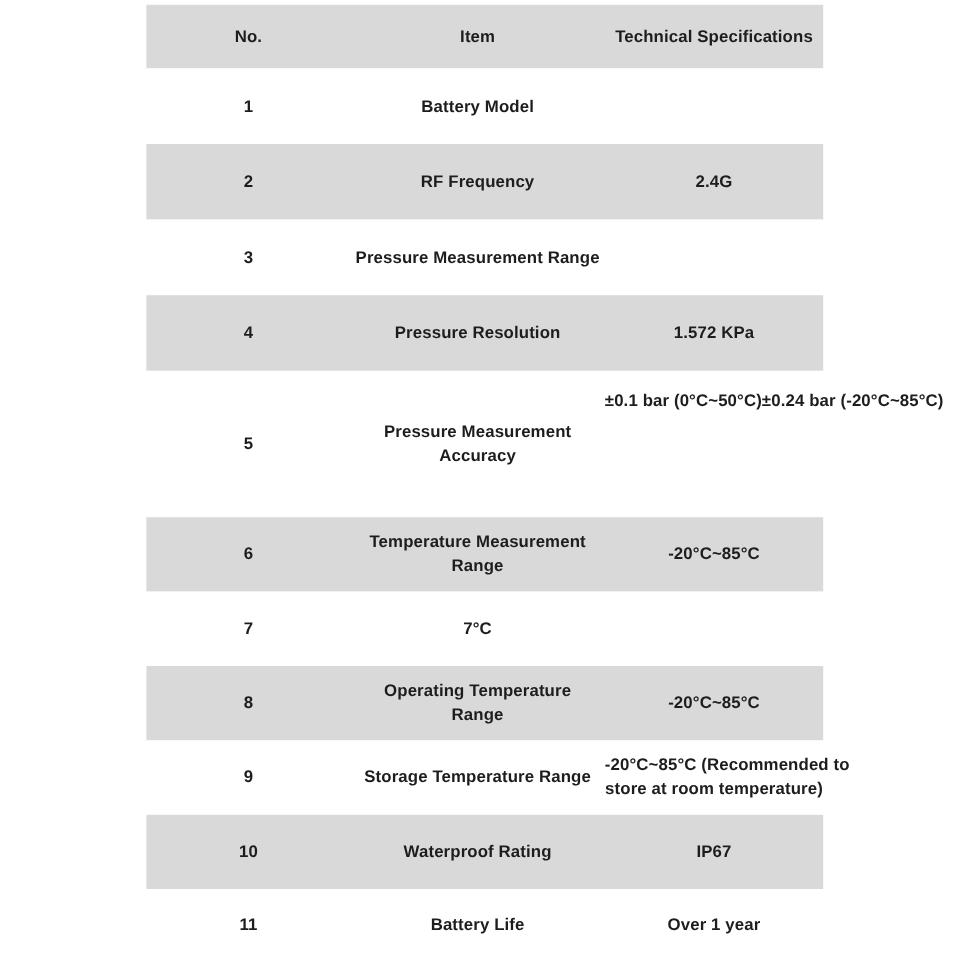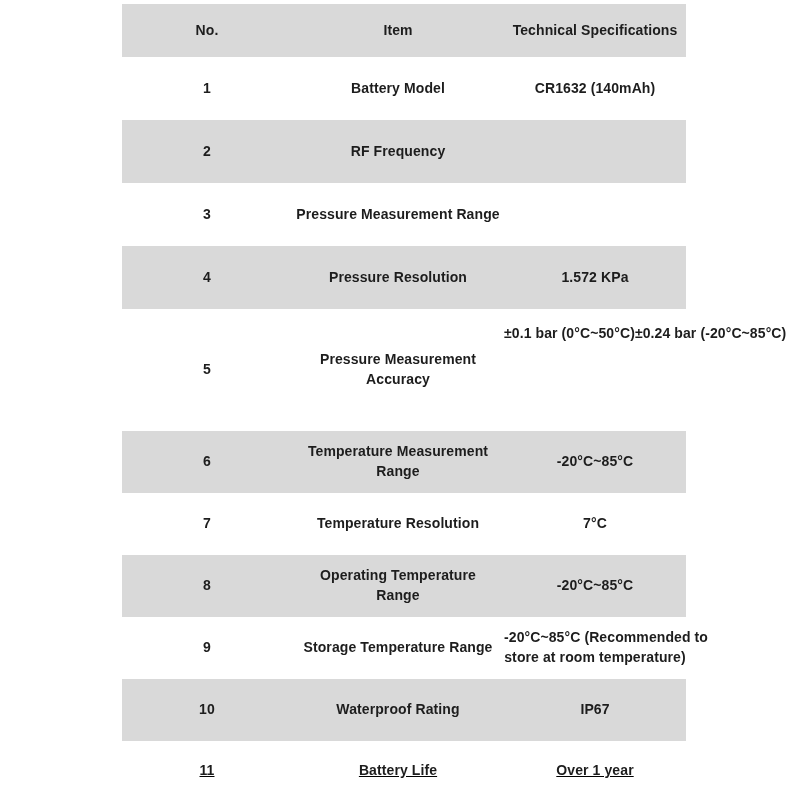--- a/index.html
+++ b/index.html
@@ -55,28 +55,28 @@
       <div class="cell">No.</div>
       <div class="cell">Item</div>
       <div class="cell">Technical Specifications</div>
     </div>
     <div>
         <div class="row white" style="min-height: 63px;">
           <div class="cell no-cell">1</div>
           <div class="cell item-cell">
             <div class="line">Battery Model</div>
           </div>
-          <div class="cell spec-cell">
-            <div class="line">CR1632 (140mAh)</div>
-          </div>
         </div>
         <div class="row gray" style="min-height: 63px;">
           <div class="cell no-cell">2</div>
           <div class="cell item-cell">
             <div class="line">RF Frequency</div>
+          </div>
+          <div class="cell spec-cell">
+            <div class="line">2.4G</div>
           </div>
         </div>
         <div class="row white" style="min-height: 63px;">
           <div class="cell no-cell">3</div>
           <div class="cell item-cell">
             <div class="line">Pressure Measurement Range</div>
           </div>
         </div>
         <div class="row gray" style="min-height: 63px;">
           <div class="cell no-cell">4</div>
@@ -103,23 +103,20 @@
           <div class="cell item-cell">
             <div class="line">Temperature Measurement</div>
             <div class="line">Range</div>
           </div>
           <div class="cell spec-cell">
             <div class="line">-20°C~85°C</div>
           </div>
         </div>
         <div class="row white" style="min-height: 62px;">
           <div class="cell no-cell">7</div>
-          <div class="cell item-cell">
-            <div class="line">Temperature Resolution</div>
-          </div>
           <div class="cell spec-cell">
             <div class="line">7°C</div>
           </div>
         </div>
         <div class="row gray" style="min-height: 62px;">
           <div class="cell no-cell">8</div>
           <div class="cell item-cell">
             <div class="line">Operating Temperature</div>
             <div class="line">Range</div>
           </div>
@@ -139,21 +136,21 @@
         </div>
         <div class="row gray" style="min-height: 62px;">
           <div class="cell no-cell">10</div>
           <div class="cell item-cell">
             <div class="line">Waterproof Rating</div>
           </div>
           <div class="cell spec-cell">
             <div class="line">IP67</div>
           </div>
         </div>
-        <div class="row white" style="min-height: 59px; text-decoration: underline;">
+        <div class="row white" style="min-height: 59px;">
           <div class="cell no-cell">11</div>
           <div class="cell item-cell">
             <div class="line">Battery Life</div>
           </div>
           <div class="cell spec-cell">
             <div class="line">Over 1 year</div>
           </div>
         </div>
       </div>
   </div>

